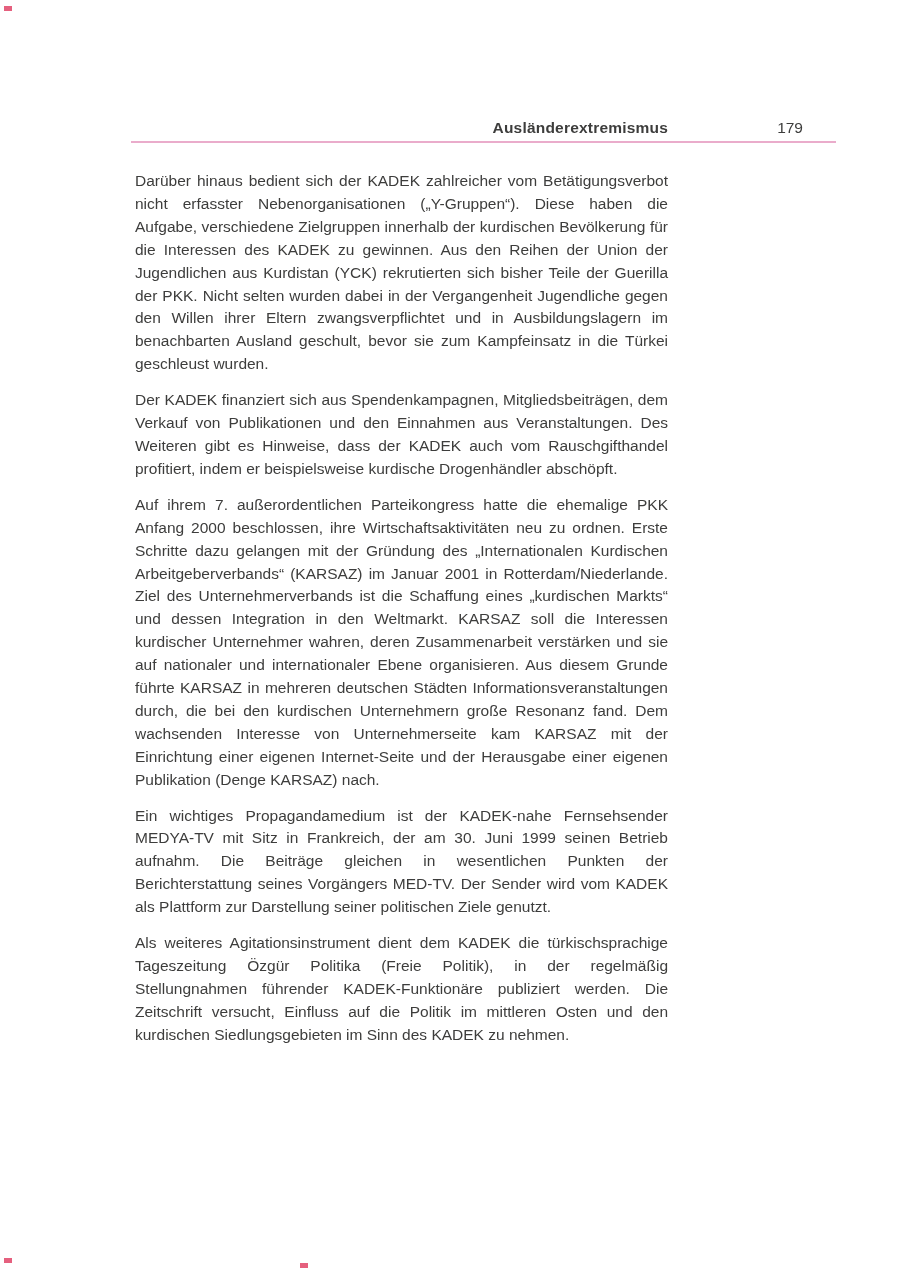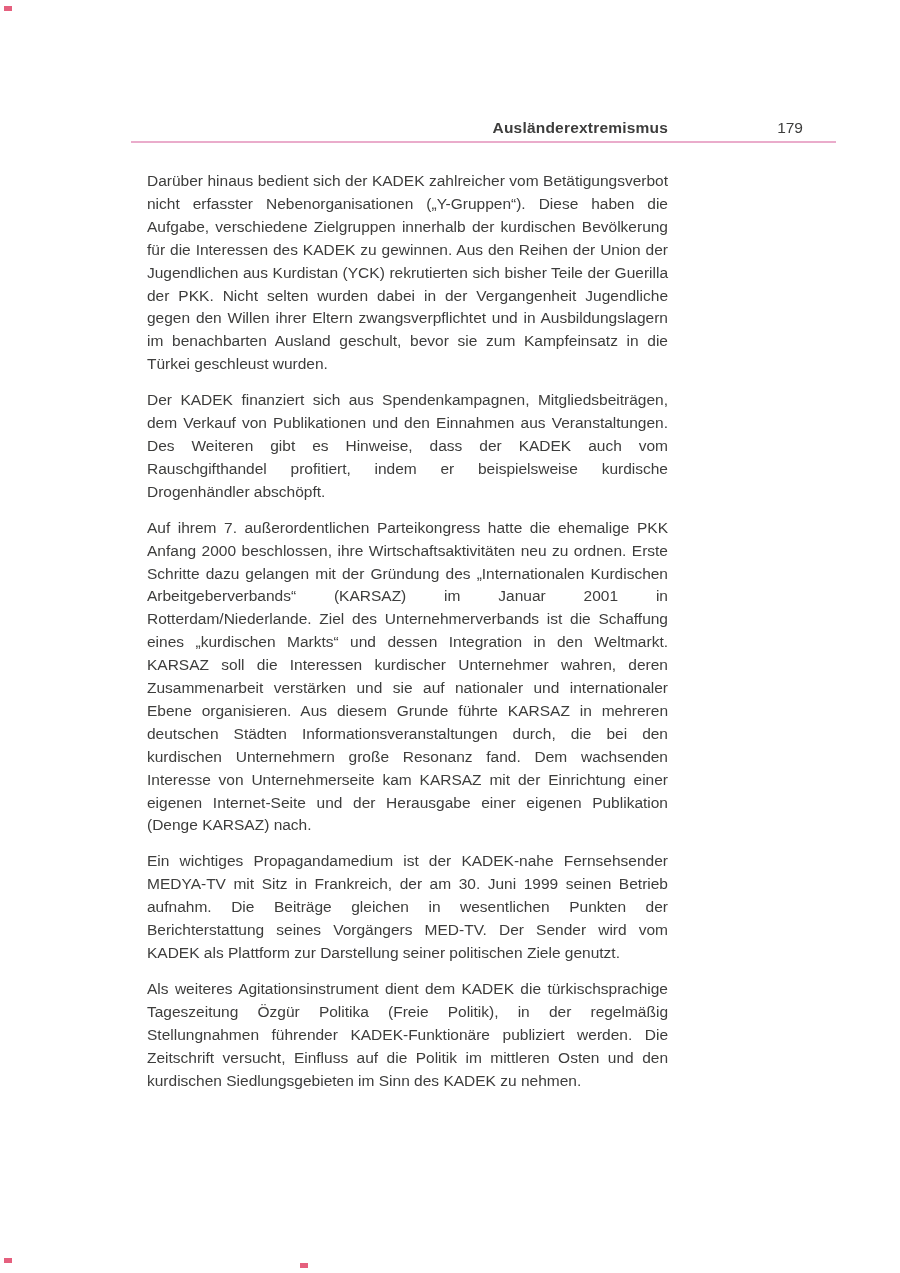--- a/index.html
+++ b/index.html
@@ -49,21 +49,21 @@
     left: 131px;
     top: 170px;
     width: 537px;
     font-size: 15.5px;
     line-height: 22.9px;
     text-align: justify;
     hyphens: auto;
     -webkit-hyphens: auto;
   }
   .content p {
-    margin: 0 0 13px 16px;
+    margin: 0 0 13px 4px;
   }
   .crop-mark {
     position: absolute;
     background: var(--color-mark, #e5607e);
   }
   .crop-mark.tl { left: 4px; top: 6px; width: 8px; height: 5px; }
   .crop-mark.bl { left: 4px; top: 1258px; width: 8px; height: 5px; }
   .crop-mark.bc { left: 300px; top: 1263px; width: 8px; height: 5px; }
 </style>
 </head>

